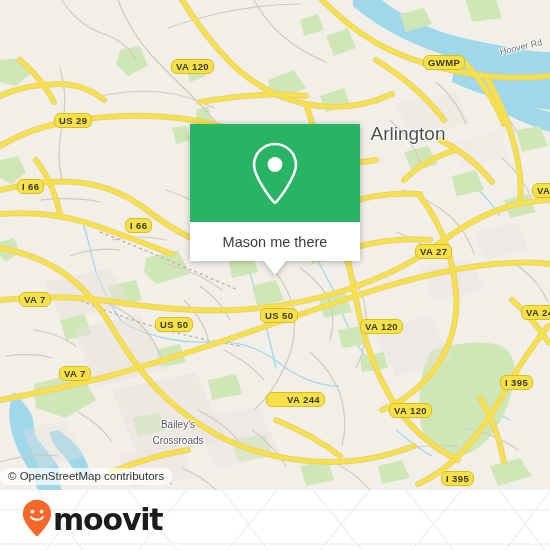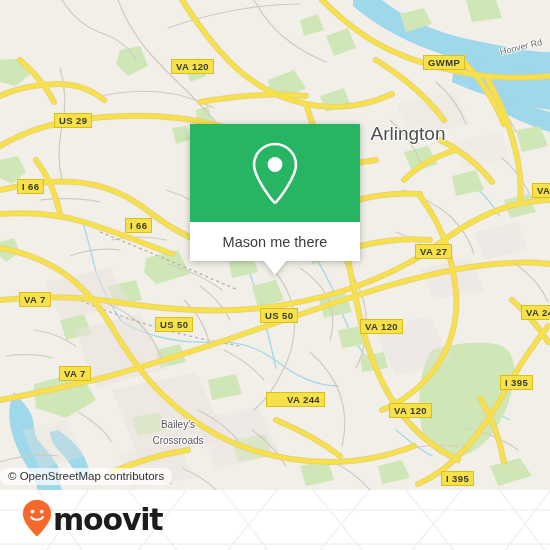--- a/index.html
+++ b/index.html
@@ -31,21 +31,21 @@
     background: #f2efe9;
     overflow: hidden;
   }
   #map-svg { position:absolute; left:0; top:0; }
 
   
   .shield {
     position: absolute;
     background: #f7e14a;
     border: 1px solid #d8c016;
-    border-radius: 0;
+    border-radius: 6px;
     color: #3a3a2e;
     font-family: "Liberation Sans", sans-serif;
     font-size: 9.5px;
     font-weight: bold;
     letter-spacing: 0.4px;
     line-height: 13px;
     height: 13px;
     padding: 0 4px;
     white-space: nowrap;
     box-sizing: content-box;

